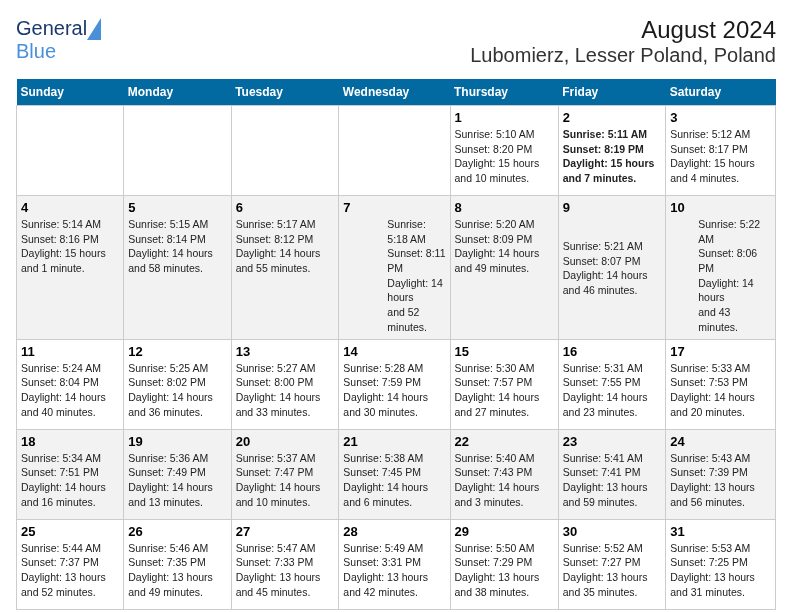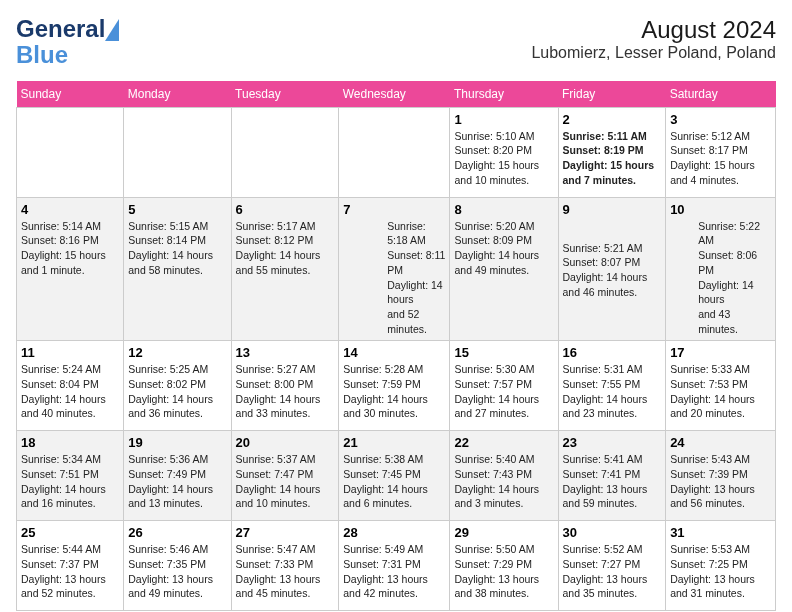--- a/index.html
+++ b/index.html
@@ -15,22 +15,22 @@
       justify-content: space-between;
       align-items: flex-start;
       margin-bottom: 12px;
     }
     .logo {
       display: flex;
       align-items: center;
       gap: 4px;
     }
     .logo-text {
-      font-size: 24px;
-      font-weight: bold;
+      font-size: 20px;
+      font-weight: normal;
       color: #1a3a6b;
       line-height: 1.1;
     }
     .logo-text span {
       color: #4a90d9;
     }
     .logo-triangle {
       width: 0;
       height: 0;
       border-left: 14px solid transparent;
@@ -39,34 +39,34 @@
     }
     .title-block {
       text-align: right;
     }
     .main-title {
       font-size: 24px;
       color: #1a1a1a;
       font-weight: normal;
     }
     .subtitle {
-      font-size: 16px;
+      font-size: 20px;
       color: #333;
     }
     table {
       width: 100%;
       border-collapse: collapse;
       font-size: 11px;
     }
     th {
-      background-color: #ec4899;
+      background-color: #0369a1;
       color: #fff;
       padding: 6px 4px;
       text-align: left;
-      font-weight: normal;
+      font-weight: bold;
       font-size: 12px;
     }
     td {
       border: 1px solid #ccc;
       vertical-align: top;
       padding: 4px;
       width: 113px;
       min-height: 80px;
       height: 90px;
     }
@@ -322,21 +322,21 @@
         <td>
           <div class="day-num">27</div>
           <div class="day-info" style="white-space: pre-line;">Sunrise: 5:47 AM
 Sunset: 7:33 PM
 Daylight: 13 hours
 and 45 minutes.</div>
         </td>
         <td>
           <div class="day-num">28</div>
           <div class="day-info" style="white-space: pre-line;">Sunrise: 5:49 AM
-Sunset: 7:31 PM
+Sunset: 3:31 PM
 Daylight: 13 hours
 and 42 minutes.</div>
         </td>
         <td>
           <div class="day-num">29</div>
           <div class="day-info" style="white-space: pre-line;">Sunrise: 5:50 AM
 Sunset: 7:29 PM
 Daylight: 13 hours
 and 38 minutes.</div>
         </td>

